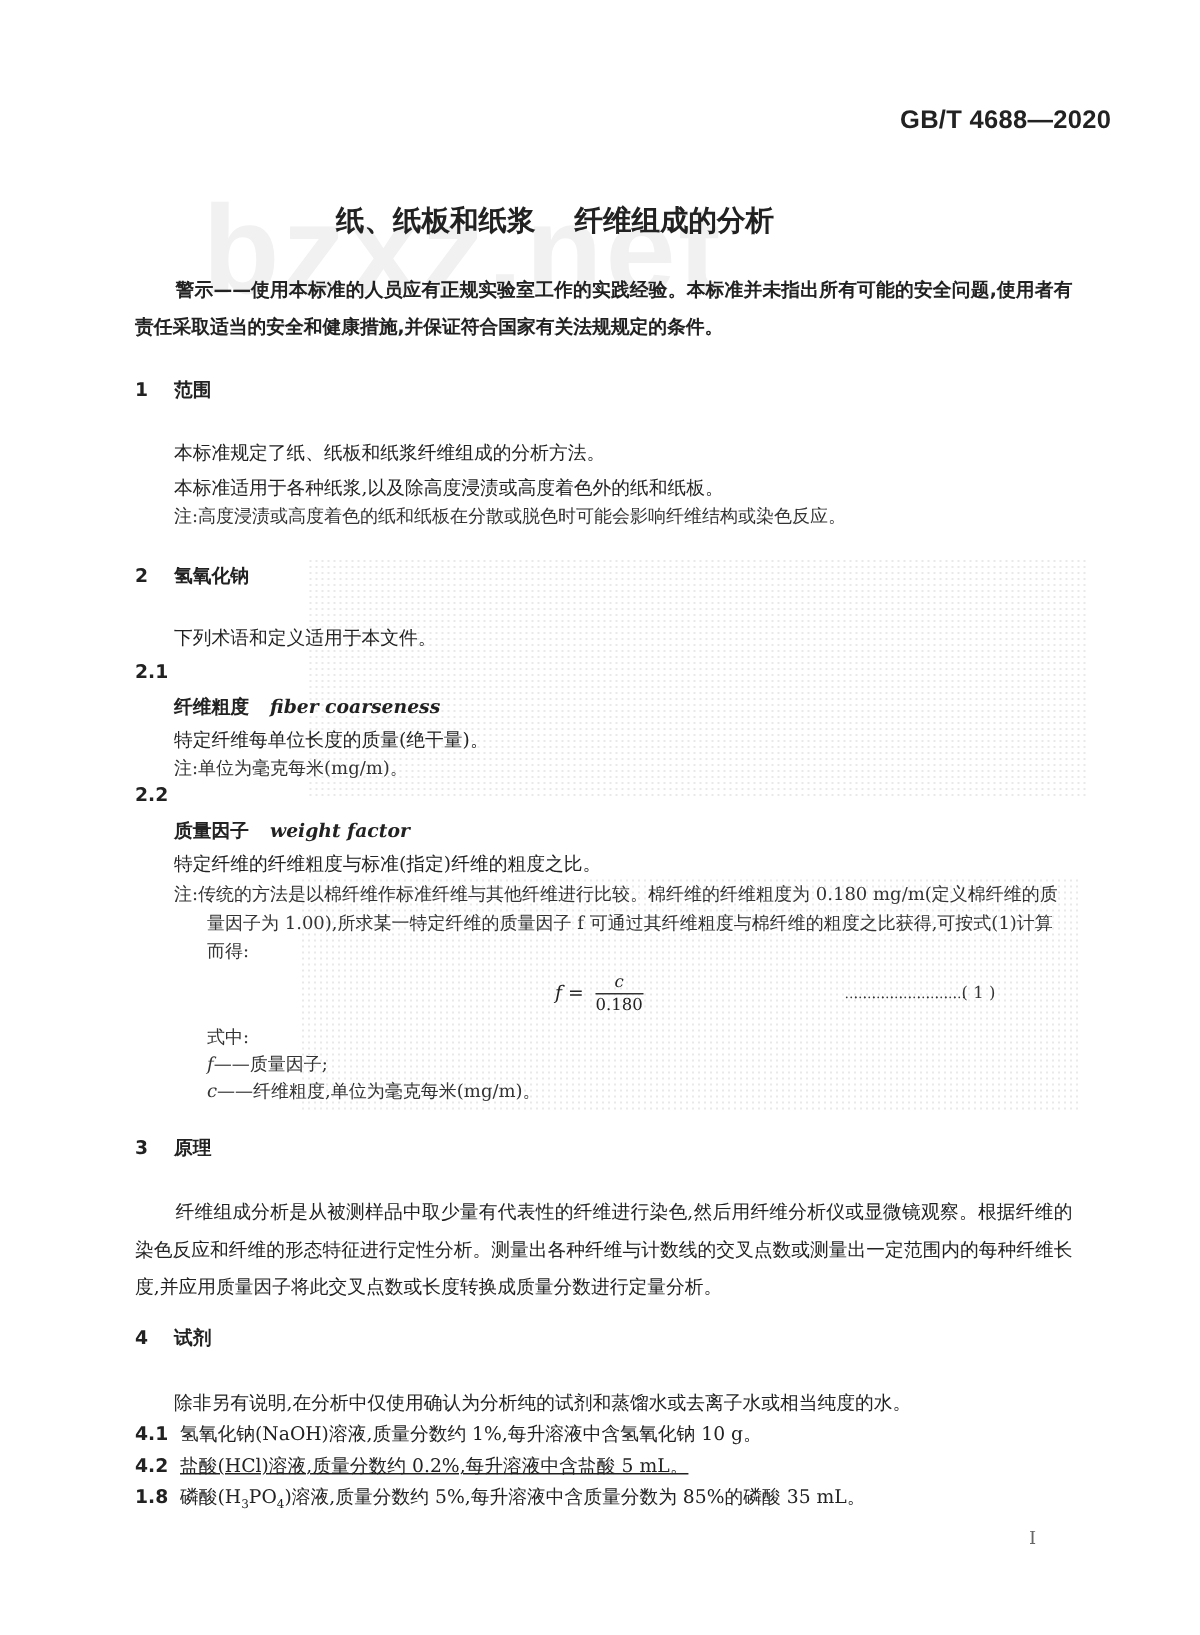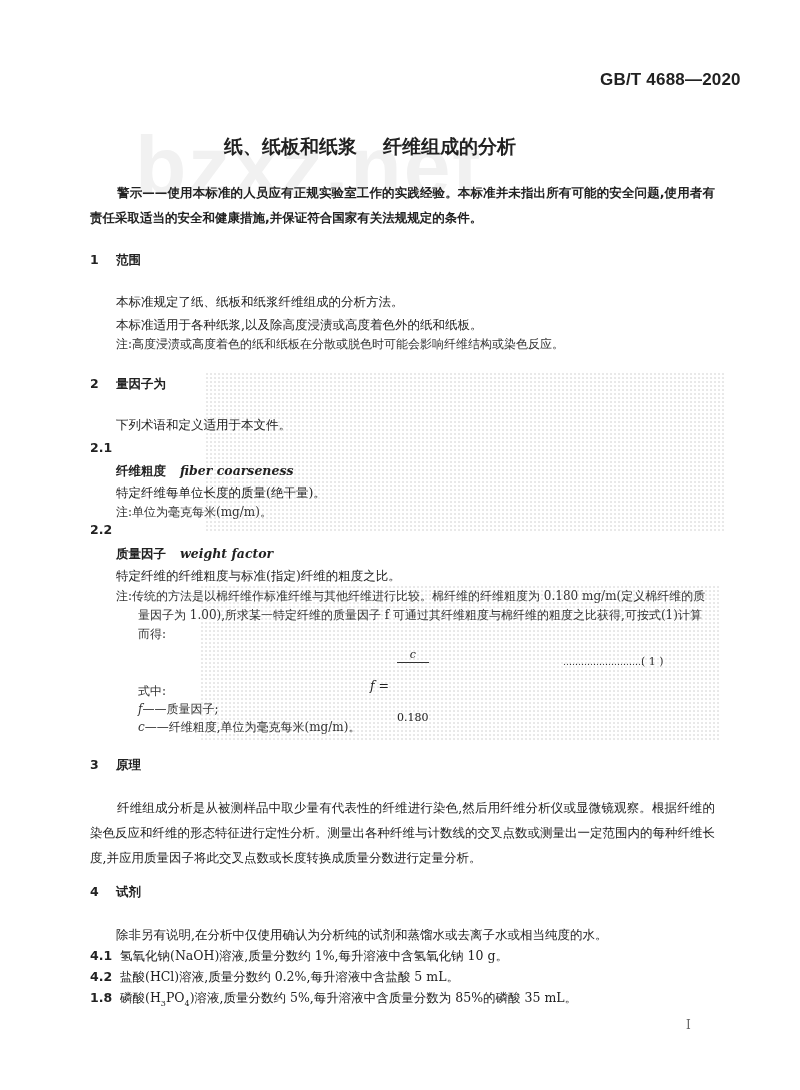--- a/index.html
+++ b/index.html
@@ -17,21 +17,21 @@
   .sec-head { font-family: "DejaVu Sans", sans-serif; font-weight: bold; font-size: 12.5px; color: #222; z-index: 1; }
   .sec-head .num { display: inline-block; width: 26px; }
   .para { font-size: 12.5px; color: #222; z-index: 1; line-height: 20px; }
   .note { font-size: 12px; color: #333; z-index: 1; line-height: 18px; }
   .sub-num { font-family: "DejaVu Sans", sans-serif; font-weight: bold; font-size: 12.5px; color: #222; z-index: 1; text-align: right; }
   .term { font-family: "DejaVu Sans", sans-serif; font-weight: bold; font-size: 12.5px; color: #222; z-index: 1; }
   .term .en { font-family: "DejaVu Serif", serif; margin-left: 14px; font-style: italic; }
   .formula { z-index: 1; font-size: 12.5px; font-family: "DejaVu Serif", serif; }
   .frac { display: inline-block; vertical-align: middle; text-align: center; margin-left: 4px; }
   .frac .n { display: block; border-bottom: 1px solid #333; font-style: italic; padding: 0 4px; line-height: 14px; font-size: 11px; }
-  .frac .d { display: block; line-height: 14px; font-size: 11px; margin-top: 48px; }
+  .frac .d { display: block; line-height: 14px; font-size: 11px; }
   .eqnum { z-index: 1; font-size: 11px; color: #333; letter-spacing: 0px; }
   .body-para { left: 90px; width: 625px; font-size: 12.5px; line-height: 25px; color: #222; z-index: 1; text-indent: 27px; text-align: justify; }
   .item { font-size: 12.5px; color: #222; z-index: 1; }
   .item .num { display: inline-block; width: 30px; font-family: "DejaVu Sans", sans-serif; font-weight: bold; }
   .page-no { left: 686px; top: 1018px; font-size: 12px; color: #666; z-index: 1; }
   sub { font-size: 8px; }
 </style>
 </head>
 <body>
 
@@ -48,21 +48,21 @@
 <div class="abs warn">警示——使用本标准的人员应有正规实验室工作的实践经验。本标准并未指出所有可能的安全问题,使用者有责任采取适当的安全和健康措施,并保证符合国家有关法规规定的条件。</div>
 
 <div class="abs sec-head" style="left:90px;top:252px;">
   <span class="num">1</span><span>范围</span>
 </div>
 <div class="abs para" style="left:116px;top:292px;">本标准规定了纸、纸板和纸浆纤维组成的分析方法。</div>
 <div class="abs para" style="left:116px;top:315px;">本标准适用于各种纸浆,以及除高度浸渍或高度着色外的纸和纸板。</div>
 <div class="abs note" style="left:116px;top:335px;">注:高度浸渍或高度着色的纸和纸板在分散或脱色时可能会影响纤维结构或染色反应。</div>
 
 <div class="abs sec-head" style="left:90px;top:376px;">
-  <span class="num">2</span><span>量因子为</span>
+  <span class="num">2</span><span>氢氧化钠</span>
 </div>
 <div class="abs para" style="left:116px;top:415px;">下列术语和定义适用于本文件。</div>
 
 <div class="abs sub-num" style="left:90px;top:440px;">2.1</div>
 <div class="abs term" style="left:116px;top:463px;">
   <span>纤维粗度</span><span class="en">fiber coarseness</span>
 </div>
 <div class="abs para" style="left:116px;top:483px;">特定纤维每单位长度的质量(绝干量)。</div>
 <div class="abs note" style="left:116px;top:503px;">注:单位为毫克每米(mg/m)。</div>
 
@@ -99,20 +99,20 @@
 </div>
 <div class="abs body-para" style="top:795px;">纤维组成分析是从被测样品中取少量有代表性的纤维进行染色,然后用纤维分析仪或显微镜观察。根据纤维的染色反应和纤维的形态特征进行定性分析。测量出各种纤维与计数线的交叉点数或测量出一定范围内的每种纤维长度,并应用质量因子将此交叉点数或长度转换成质量分数进行定量分析。</div>
 
 <div class="abs sec-head" style="left:90px;top:884px;">
   <span class="num">4</span><span>试剂</span>
 </div>
 <div class="abs para" style="left:116px;top:925px;">除非另有说明,在分析中仅使用确认为分析纯的试剂和蒸馏水或去离子水或相当纯度的水。</div>
 <div class="abs item" style="left:90px;top:948px;">
   <span class="num">4.1</span><span>氢氧化钠(NaOH)溶液,质量分数约 1%,每升溶液中含氢氧化钠 10 g。</span>
 </div>
-<div class="abs item" style="left:90px;top:969px;">
+<div class="abs item" style="left:90px;top:969px;text-decoration:underline;">
   <span class="num">4.2</span><span>盐酸(HCl)溶液,质量分数约 0.2%,每升溶液中含盐酸 5 mL。</span>
 </div>
 <div class="abs item" style="left:90px;top:990px;">
   <span class="num">1.8</span><span>磷酸(H</span><sub>3</sub><span>PO</span><sub>4</sub><span>)溶液,质量分数约 5%,每升溶液中含质量分数为 85%的磷酸 35 mL。</span>
 </div>
 
 <div class="abs page-no">I</div>
 
 </body></html>

